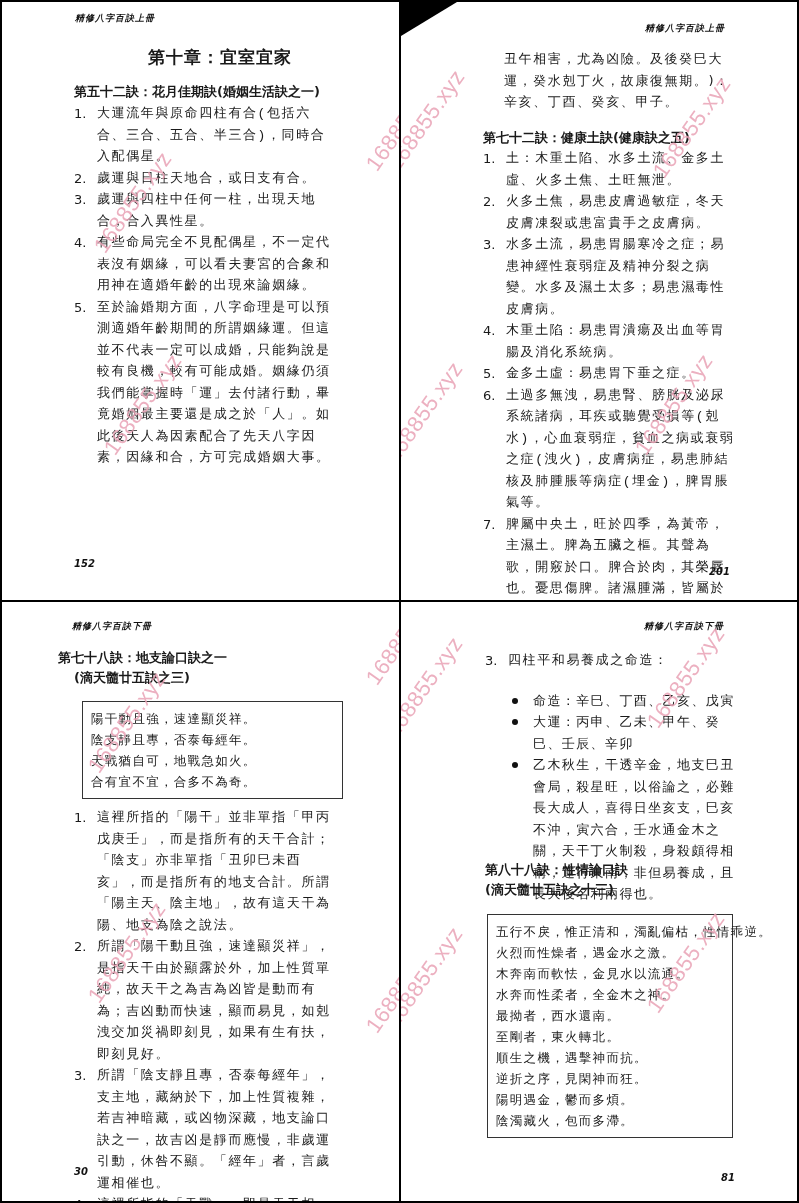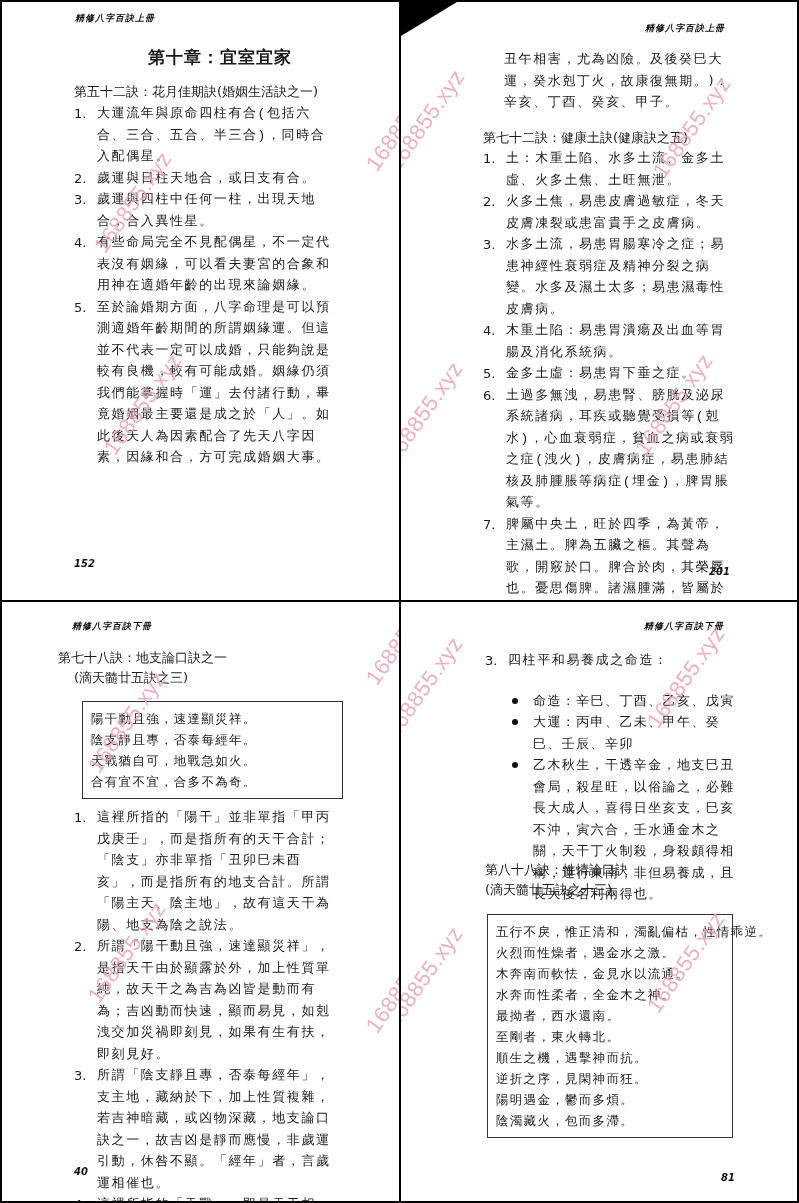--- a/index.html
+++ b/index.html
@@ -13,21 +13,21 @@
   .page { position: absolute; overflow: hidden; }
   .p-tl { left: 2px; top: 2px; width: 397px; height: 598px; }
   .p-tr { left: 401px; top: 2px; width: 396px; height: 598px; }
   .p-bl { left: 2px; top: 602px; width: 397px; height: 599px; }
   .p-br { left: 401px; top: 602px; width: 396px; height: 599px; }
 
   .running-head { position: absolute; top: 10px; font-size: 9px; font-weight: bold; font-style: italic; letter-spacing: 1px; color: #111; font-family: "DejaVu Serif", serif; }
   .page-num { position: absolute; font-size: 10px; font-weight: bold; font-style: italic; color: #111; font-family: "DejaVu Sans", sans-serif; }
 
   .chapter-title { position: absolute; font-size: 17px; font-weight: bold; letter-spacing: 1px; }
-  .section-title { position: absolute; font-size: 13px; font-weight: normal; line-height: 24px; white-space: nowrap; }
+  .section-title { position: absolute; font-size: 13px; font-weight: bold; line-height: 24px; white-space: nowrap; }
 
   .numlist { position: absolute; font-size: 13px; line-height: 21.5px; letter-spacing: 1.6px; }
   .numlist .item { position: relative; padding-left: 23px; }
   .numlist .item .n { position: absolute; left: 0; top: 0; letter-spacing: 0; }
   .numlist .item .t { display: block; font-family: Liberation Mono, monospace; }
 
   .plain { position: absolute; font-size: 13px; line-height: 21.5px; letter-spacing: 1.6px; }
 
   .poem-box { position: absolute; border: 1.5px solid #333; padding: 6px 8px; font-size: 12.5px; line-height: 21px; letter-spacing: 1.3px; }
   .poem-box .line { display: block; white-space: nowrap; }
@@ -140,21 +140,21 @@
       </div>
     <div class="item">
         <span class="n">3.</span>
         <span class="t">所謂「陰支靜且專，否泰每經年」，支主地，藏納於下，加上性質複雜，若吉神暗藏，或凶物深藏，地支論口訣之一，故吉凶是靜而應慢，非歲運引動，休咎不顯。「經年」者，言歲運相催也。</span>
       </div>
     <div class="item">
         <span class="n">4.</span>
         <span class="t">這裡所指的「天戰」，即是天干相剋，如甲庚、乙辛、丙壬、丁癸；戊己見甲乙，戊己見壬癸，都屬於天戰。「地戰」正確來說</span>
       </div>
   </div>
-  <div class="page-num" style="left:72px; top:564px;">40</div>
+  <div class="page-num" style="left:72px; top:564px;">30</div>
   <div class="watermark" style="left:102px; top:150px;">168855.xyz</div>
   <div class="watermark" style="left:102px; top:380px;">168855.xyz</div>
   <div class="watermark" style="left:380px; top:62px;">168855.xyz</div>
   <div class="watermark" style="left:380px; top:410px;">168855.xyz</div>
 </div>
 
 <div class="page p-br">
   <div class="running-head" style="left:243px; top:18px;">精修八字百訣下冊</div>
   <div class="numlist" style="left:84px; top:48px; width:252px;">
     <div class="item">

